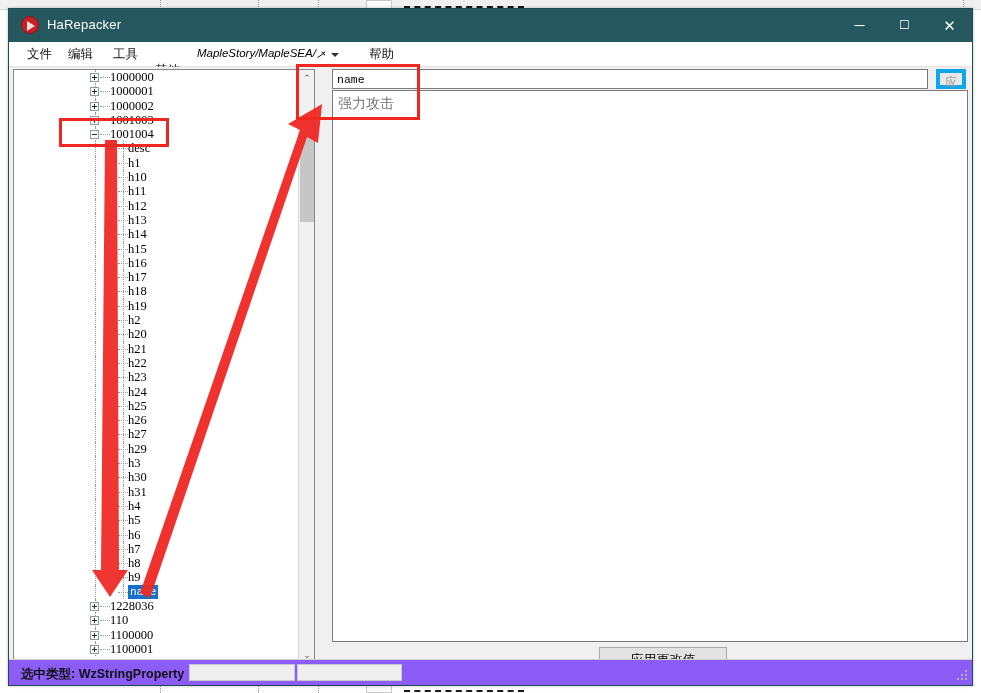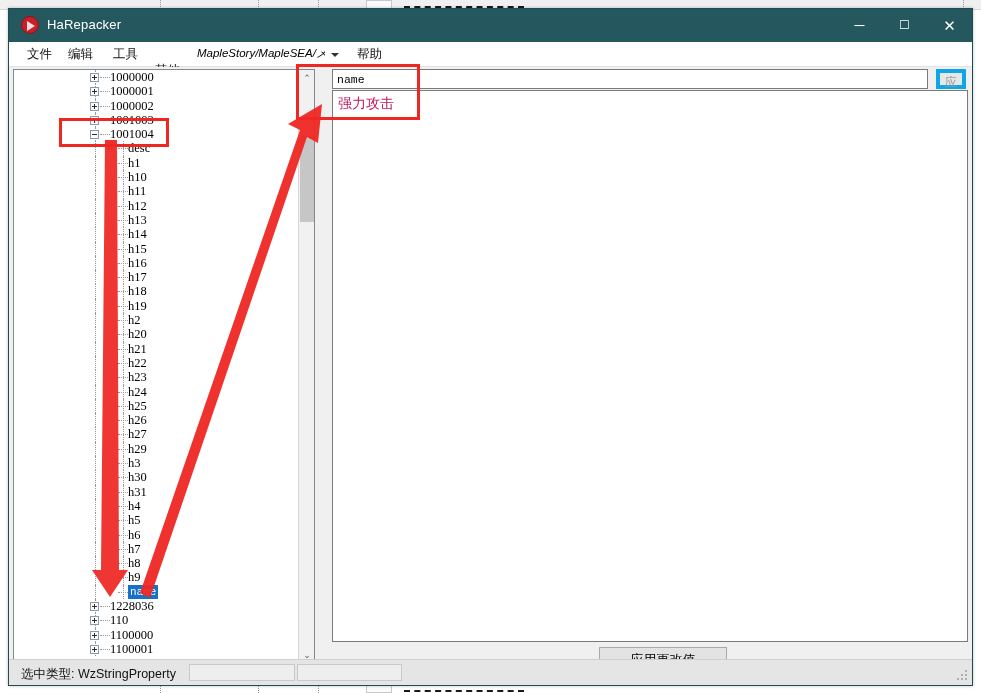--- a/index.html
+++ b/index.html
@@ -117,21 +117,21 @@
     top: 4px;
     font-size: 12.5px;
     color: #111;
     white-space: nowrap;
     cursor: default;
   }
   #menu-file   { left: 18px; }
   #menu-edit   { left: 59px; }
   #menu-tools  { left: 104px; }
   #menu-other  { left: 146px; margin-top: 16px; }
-  #menu-help   { left: 348px; }
+  #menu-help   { left: 360px; }
   #menu-combo {
     position: absolute;
     left: 188px; top: 3px;
     width: 150px; height: 18px;
     cursor: default;
   }
   #menu-combo .combo-text {
     position: absolute;
     left: 0; top: 1px;
     font-size: 11.5px;
@@ -308,21 +308,21 @@
     position: absolute;
     left: 0; top: 21px;
     right: 0;
     height: 552px;
     background: #ffffff;
     border: 1px solid #7a7a7a;
     box-sizing: border-box;
     font-family: "Liberation Sans", sans-serif;
     font-size: 14px;
     padding: 4px 5px;
-    color: #be185d;
+    color: #737373;
     resize: none;
     outline: none;
     overflow: hidden;
   }
   #apply-changes-button {
     position: absolute;
     left: 267px;
     top: 578px;
     width: 128px;
     height: 25px;
@@ -334,23 +334,24 @@
     line-height: 23px;
     cursor: default;
   }
 
   
   #status-bar {
     position: absolute;
     left: 0; bottom: 0;
     width: 100%;
     height: 26px;
-    background: #e5e5e5;
+    background: #8b5cf6;
     border-top: 1px solid #cfcfcf;
     box-sizing: border-box;
+    font-weight: bold;
   }
   #status-type-label {
     position: absolute;
     left: 12px; top: 6px;
     font-size: 12.5px;
     color: #111;
     white-space: nowrap;
   }
   .status-panel {
     position: absolute;

